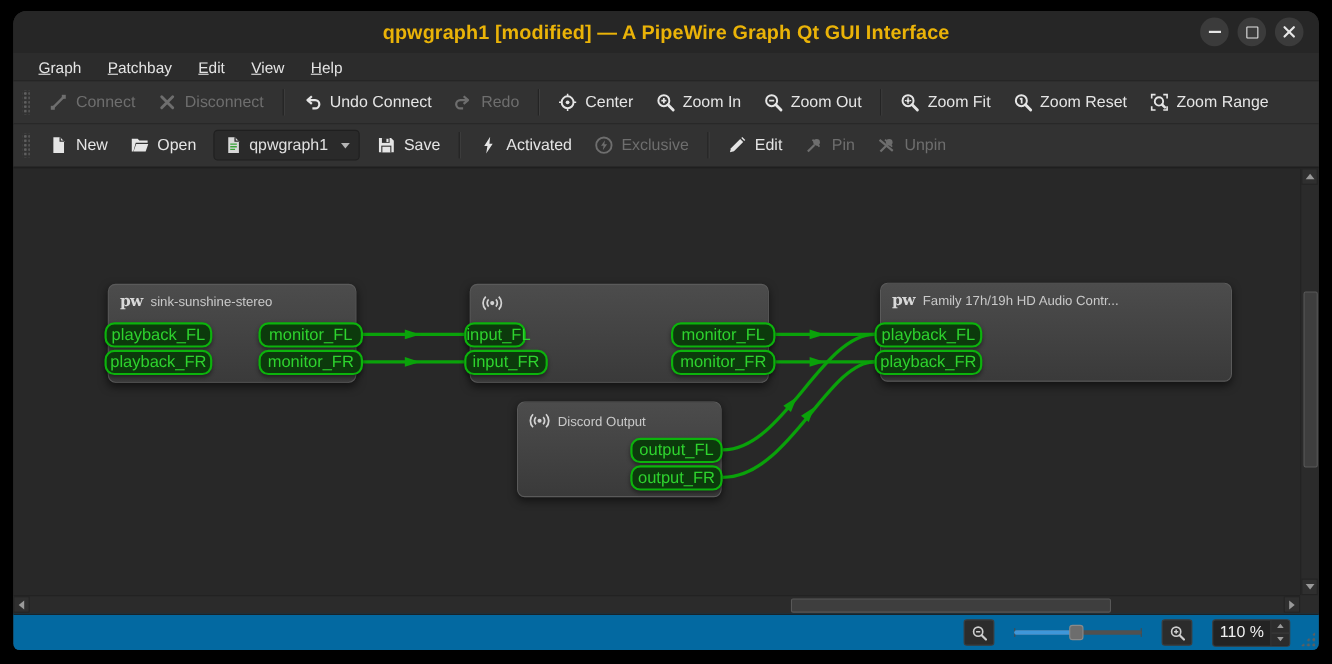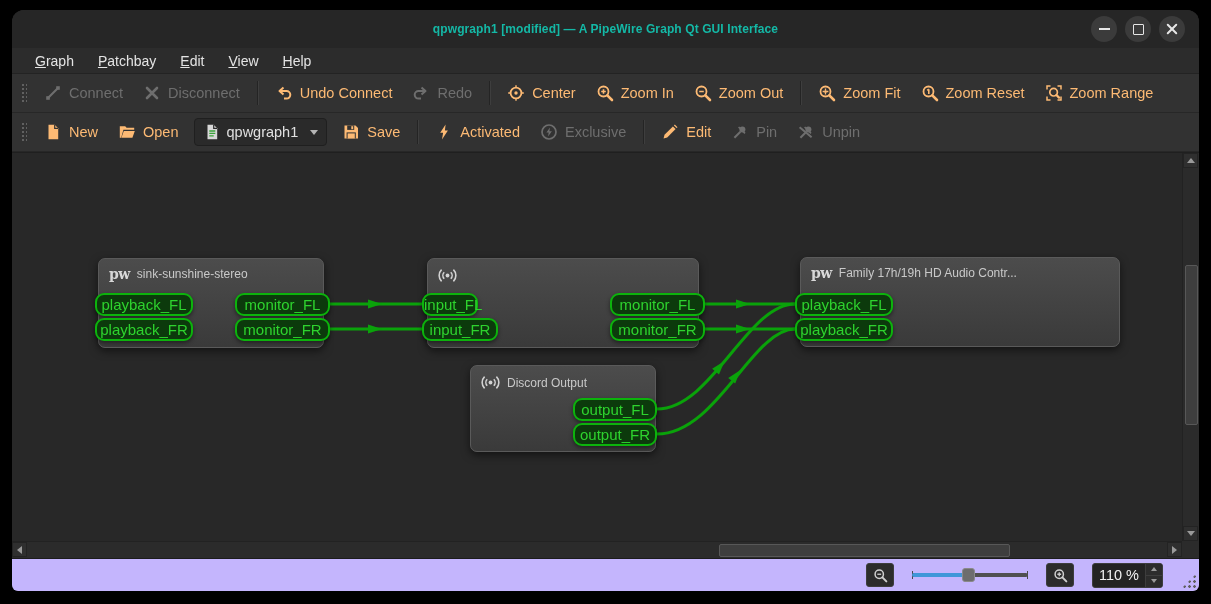--- a/index.html
+++ b/index.html
@@ -10,42 +10,42 @@
   }
   .window{
     position:absolute;left:12px;top:10px;width:1187px;height:581px;
     background:#2c2c2c;border-radius:12px 12px 6px 6px;overflow:hidden;
     display:flex;flex-direction:column;
   }
   
   .titlebar{height:38px;background:#262626;position:relative;flex:none;}
   .titlebar .title{
     position:absolute;left:0;right:0;top:0;height:38px;display:flex;align-items:center;justify-content:center;
-    color:#14b8a6;font-size:12px;font-weight:bold;letter-spacing:.1px;
+    color:#eab308;font-size:18px;font-weight:bold;letter-spacing:.1px;
   }
   .winbtns{position:absolute;right:14px;top:6px;display:flex;gap:8px;}
   .wbtn{width:26px;height:26px;border-radius:50%;background:#3b3b3b;display:flex;align-items:center;justify-content:center;cursor:default;}
   .glyph-min{width:11px;height:0;border-top:2px solid #e6e6e6;display:block;}
   .glyph-max{width:9px;height:9px;border:1.6px solid #e6e6e6;display:block;border-radius:1px;}
   .glyph-close{position:relative;width:12px;height:12px;display:block;}
   .glyph-close::before,.glyph-close::after{
     content:"";position:absolute;left:-1px;top:5px;width:14px;height:2px;background:#e6e6e6;border-radius:1px;
   }
   .glyph-close::before{transform:rotate(45deg);}
   .glyph-close::after{transform:rotate(-45deg);}
   
   .menubar{height:25px;background:#2c2c2c;display:flex;align-items:center;padding-left:12px;gap:2px;border-bottom:1px solid #232323;flex:none;}
   .menu-item{display:inline-block;color:#e4e4e4;font-size:14px;padding:2px 11px;border-radius:3px;}
   .menu-item::first-letter{text-decoration:underline;}
   
   .toolbar{height:38px;background:#323232;display:flex;align-items:center;padding:0 6px;gap:2px;border-bottom:1px solid #272727;flex:none;}
   .thandle{width:7px;height:22px;margin:0 6px 0 2px;
     background-image:radial-gradient(#616161 1px,transparent 1.4px);background-size:4px 4px;background-position:1px 1px;}
   .tsep{width:1px;height:24px;background:#242424;box-shadow:1px 0 0 #3e3e3e;margin:0 6px;flex:none;}
-  .tbtn{display:flex;align-items:center;gap:7px;height:28px;padding:0 9px;border-radius:4px;color:#fdba74;font-size:14.5px;white-space:nowrap;}
+  .tbtn{display:flex;align-items:center;gap:7px;height:28px;padding:0 9px;border-radius:4px;color:#e5e5e5;font-size:14.5px;white-space:nowrap;}
   .tbtn.disabled{color:#6e6e6e;}
   .ticon{display:flex;align-items:center;}
   .ticon svg{width:18px;height:18px;display:block;}
   .combo{
     display:flex;align-items:center;gap:6px;height:26px;padding:0 8px;margin:0 4px;
     background:#2a2a2a;border:1px solid #1f1f1f;border-radius:4px;color:#e0e0e0;font-size:14.5px;justify-content:flex-end;
   }
   .combo .arrow{width:0;height:0;border-left:4.5px solid transparent;border-right:4.5px solid transparent;border-top:5px solid #b5b5b5;margin-left:6px;}
   
   .canvas{flex:1;position:relative;background:#282828;overflow:hidden;border-top:1px solid #1f1f1f;}
@@ -69,21 +69,21 @@
   .hscroll{position:absolute;left:0;bottom:0;height:17px;right:17px;background:#2b2b2b;border-top:1px solid #222;box-sizing:border-box;}
   .scorner{position:absolute;right:0;bottom:0;width:17px;height:17px;background:#2b2b2b;}
   .sbtn{position:absolute;width:15px;height:15px;background:#2f2f2f;border:1px solid #232323;display:flex;align-items:center;justify-content:center;box-sizing:border-box;}
   .tri{width:0;height:0;}
   .tri.up{border-left:4px solid transparent;border-right:4px solid transparent;border-bottom:5px solid #9a9a9a;}
   .tri.down{border-left:4px solid transparent;border-right:4px solid transparent;border-top:5px solid #9a9a9a;}
   .tri.left{border-top:4px solid transparent;border-bottom:4px solid transparent;border-right:5px solid #9a9a9a;}
   .tri.right{border-top:4px solid transparent;border-bottom:4px solid transparent;border-left:5px solid #9a9a9a;}
   .thumb{position:absolute;background:#3e3e3e;border:1px solid #585858;border-radius:2px;box-sizing:border-box;}
   
-  .statusbar{height:32px;background:#c4b5fd;border-top:1px solid #1c1c1c;flex:none;position:relative;display:flex;align-items:center;justify-content:flex-end;gap:18px;padding-right:36px;}
+  .statusbar{height:32px;background:#0369a1;border-top:1px solid #1c1c1c;flex:none;position:relative;display:flex;align-items:center;justify-content:flex-end;gap:18px;padding-right:26px;}
   .sbbtn{width:26px;height:22px;background:#2c2c2c;border:1px solid #3d3d3d;border-radius:3px;display:flex;align-items:center;justify-content:center;color:#cfcfcf;}
   .sbbtn svg{width:15px;height:15px;display:block;}
   .slider{position:relative;width:116px;height:22px;}
   .slider .track{position:absolute;left:0;right:0;top:9px;height:4px;background:#505050;border-radius:2px;}
   .slider .fill{position:absolute;left:0;top:9px;height:4px;width:56px;background:#3f97d9;border-radius:2px;}
   .slider .tickL,.slider .tickR{position:absolute;top:7px;width:1px;height:8px;background:#4a4a4a;}
   .slider .tickL{left:0;} .slider .tickR{right:0;}
   .slider .handle{position:absolute;left:50px;top:4px;width:13px;height:14px;background:#6d6d6d;border:1px solid #8a8a8a;border-radius:3px;box-sizing:border-box;}
   .spinbox{display:flex;align-items:stretch;height:23px;background:#232323;border:1px solid #3d3d3d;border-radius:3px;overflow:hidden;}
   .spin-value{width:52px;background:transparent;border:none;color:#f0f0f0;font-size:14.5px;text-align:center;font-family:inherit;outline:none;padding:0;}

